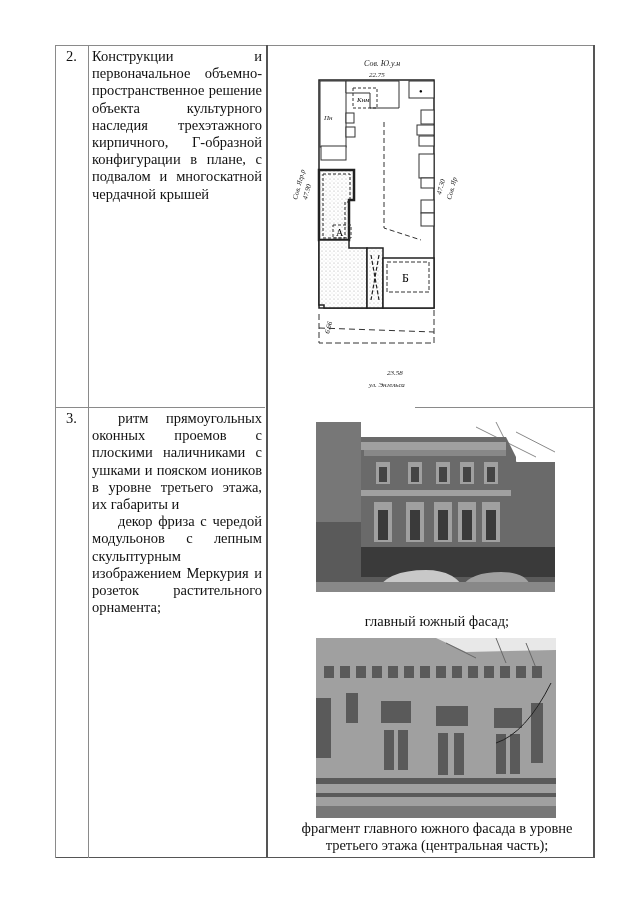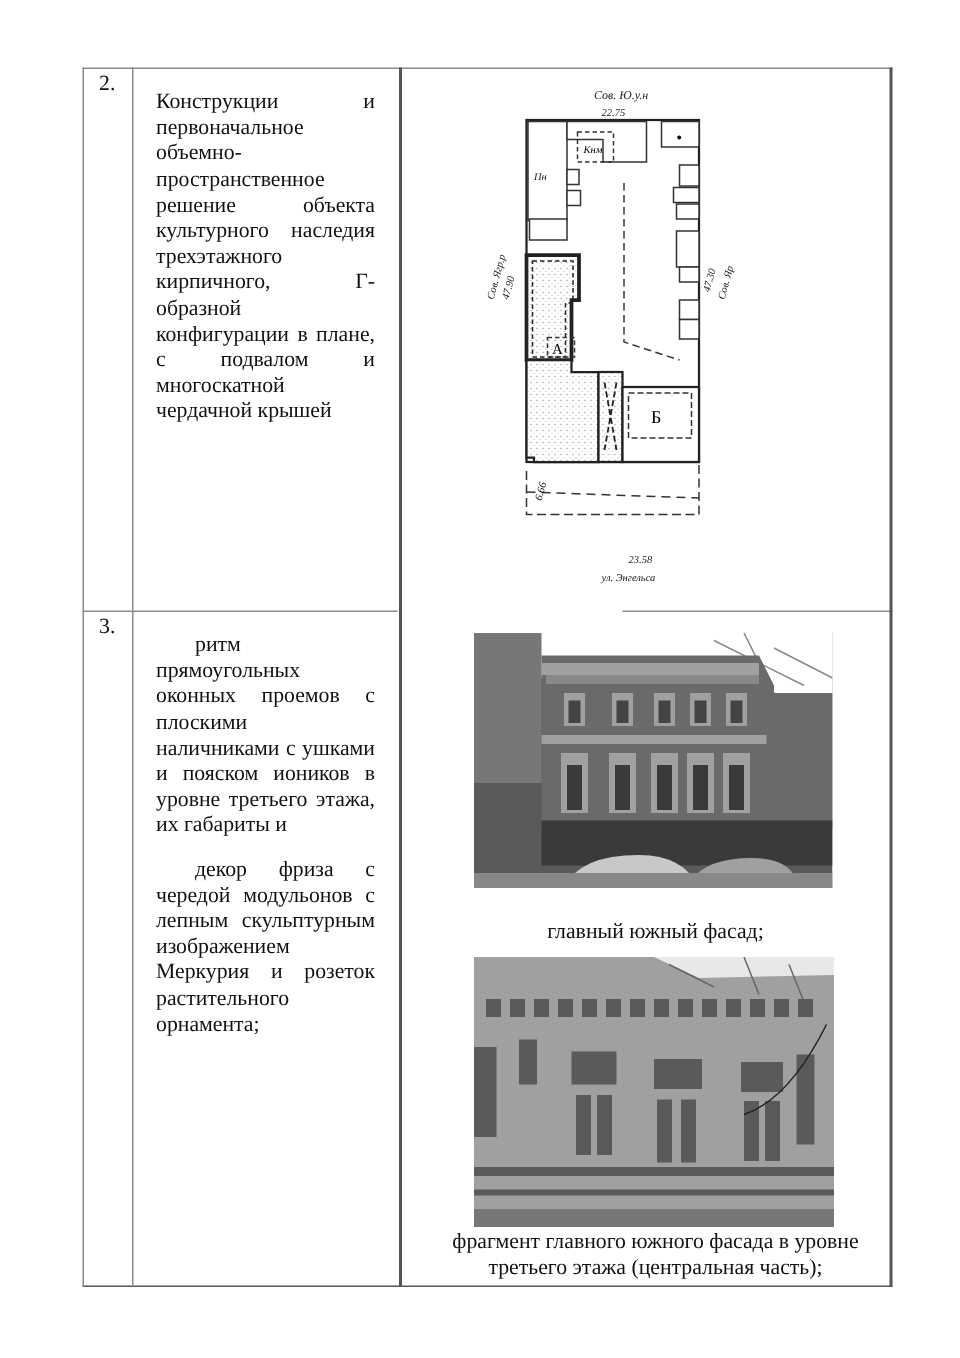--- a/index.html
+++ b/index.html
@@ -4,23 +4,23 @@
 <style>
   html, body { margin: 0; padding: 0; background: #ffffff; }
   body { width: 640px; height: 905px; position: relative; overflow: hidden;
          font-family: "Liberation Serif", "DejaVu Serif", serif; color: #111; }
   .tbl { position: absolute; left: 55px; top: 45px; width: 540px; height: 813px; }
   .hline { position: absolute; height: 1px; background: #8a8a8a; }
   .vline { position: absolute; width: 2px; background: #555; }
   .num { position: absolute; left: 0; width: 33px; text-align: center; font-size: 14.5px; line-height: 17px; }
   .txt { position: absolute; left: 37px; width: 170px; font-size: 14.5px; line-height: 17.2px;
          text-align: justify; text-align-last: left; }
-  .txt p { margin: 12px; }
+  .txt p { margin: 0; }
   .txt p.ind { text-indent: 26px; }
-  .imgcell { position: absolute; left: 214px; width: 326px; margin-left: 32px; }
+  .imgcell { position: absolute; left: 214px; width: 326px; }
   .caption { position: absolute; width: 336px; text-align: center; font-size: 14.5px; line-height: 17px; }
   svg { display: block; }
 </style>
 </head>
 <body>
 
 <div class="tbl">
 
   <div class="hline" style="left:0; top:0; width:540px;"></div>
   <div class="hline" style="left:0; top:362px; width:210px;"></div>

